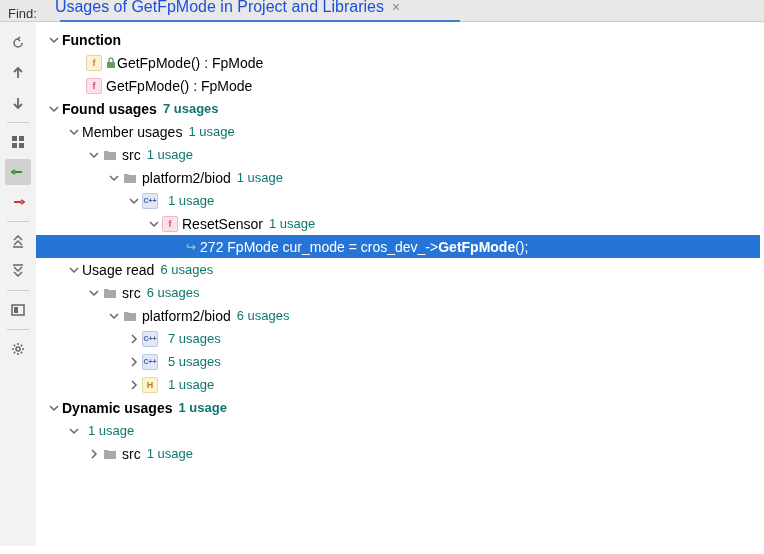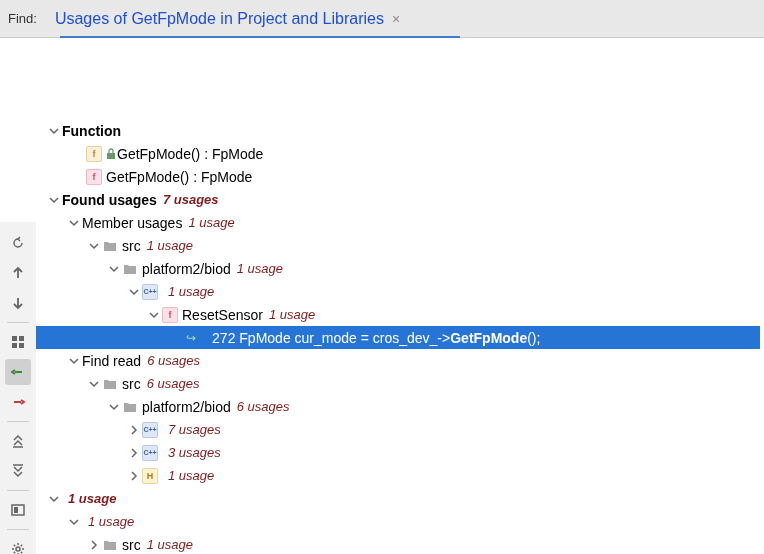--- a/index.html
+++ b/index.html
@@ -1,44 +1,44 @@
 <!DOCTYPE html>
 <html><head>
 <meta charset="utf-8">
 <style>
 * { box-sizing: border-box; margin: 0; padding: 0; }
 body { font-family: -apple-system, BlinkMacSystemFont, "Segoe UI", sans-serif; font-size: 13px; background: #fff; color: #000; width: 764px; height: 554px; overflow: hidden; }
-.header { height: 38px; background: #e8e8e8; display: flex; align-items: center; padding: 0 8px; border-bottom: 1px solid #ccc; position: relative; }
+.header { height: 22px; background: #e8e8e8; display: flex; align-items: flex-end; padding: 0 8px; border-bottom: 1px solid #ccc; position: relative; }
 .header-label { font-size: 13px; color: #333; margin-right: 10px; }
 .tab { display: inline-flex; align-items: center; padding: 0 8px; height: 29px; position: relative; }
 .tab-title { font-size: 16px; color: #1d4ed8; }
 .tab-close { margin-left: 8px; color: #888; font-size: 14px; cursor: pointer; }
 .tab-active-border { position: absolute; bottom: -1px; left: 60px; width: 400px; height: 2px; background: #3d7dcc; }
-.main { display: flex; height: calc(100% - 30px); align-items: flex-end; }
+.main { display: flex; height: calc(100% - 30px); }
 .toolbar { width: 36px; background: #f2f2f2; display: flex; flex-direction: column; align-items: center; padding-top: 8px; gap: 4px; }
 .tool-btn { width: 26px; height: 26px; display: flex; align-items: center; justify-content: center; border-radius: 3px; cursor: pointer; color: #555; }
 .tool-btn.active { background: #d0d0d0; }
 .tool-sep { width: 22px; height: 1px; background: #ccc; margin: 2px 0; }
 .tree { flex: 1; overflow-y: auto; padding: 6px 4px 6px 0; }
 .row { display: flex; align-items: center; height: 23px; padding-left: 6px; white-space: nowrap; }
 .row.selected { background: #2675d6; color: #fff; }
 .indent { display: inline-block; flex-shrink: 0; }
 .toggle { width: 16px; height: 16px; display: inline-flex; align-items: center; justify-content: center; flex-shrink: 0; cursor: pointer; color: #666; }
 .toggle svg { width: 10px; height: 10px; }
 .icon { width: 16px; height: 16px; display: inline-flex; align-items: center; justify-content: center; flex-shrink: 0; margin-right: 4px; font-size: 9px; font-weight: bold; border-radius: 2px; }
 .icon-func-y { background: #fdf0d5; color: #c08040; border: 1px solid #e8d0a0; }
 .icon-func-p { background: #fde0e8; color: #c05070; border: 1px solid #f0b8c8; }
 .icon-folder { color: #808080; }
 .icon-cpp { background: #e0e8f8; color: #4060a0; border: 1px solid #b8c8e8; font-size: 7px; }
 .icon-h { background: #fff3d0; color: #b08020; border: 1px solid #e8d8a0; }
 .icon-insert { color: #4a9e4a; font-size: 12px; }
 .row.selected .icon-insert { color: #9fe09f; }
 .lbl { font-size: 14px; }
 .bold { font-weight: bold; }
-.usage-count { color: #7f1d1d; margin-left: 6px; font-style: italic; }
+.usage-count { color: #0f766e; margin-left: 6px; }
 .lock-deco { width: 10px; height: 12px; display: inline-block; margin-right: 1px; }
 </style>
 </head>
 <body>
 
 <div class="header">
   <span class="header-label">Find:</span>
   <div class="tab">
     <span class="tab-title">Usages of GetFpMode in Project and Libraries</span>
     <span class="tab-close">×</span>
@@ -207,34 +207,34 @@
             <path d="M1 3l4 4 4-4" fill="none" stroke="currentColor" stroke-width="1.5"></path>
           </svg>
         </span>
       <span class="icon icon-func-p">f</span>
       <span class="lbl">ResetSensor</span>
       <span class="usage-count">1 usage</span>
     </div>
     <div class="row selected">
       <span class="indent" style="width:144px"></span>
       <span class="icon-insert">↪</span>
-      <span class="lbl" style="margin-left:16px">
+      <span class="lbl" style="margin-left:4px">
         <span>272</span>
         <span>FpMode cur_mode = cros_dev_-&gt;</span><span class="bold">GetFpMode</span><span>();</span>
       </span>
     </div>
 
     <div class="row">
       <span class="indent" style="width:24px"></span>
       <span class="toggle">
           <svg viewBox="0 0 10 10">
             <path d="M1 3l4 4 4-4" fill="none" stroke="currentColor" stroke-width="1.5"></path>
           </svg>
         </span>
-      <span class="lbl">Find read</span>
+      <span class="lbl">Usage read</span>
       <span class="usage-count">6 usages</span>
     </div>
     <div class="row">
       <span class="indent" style="width:44px"></span>
       <span class="toggle">
           <svg viewBox="0 0 10 10">
             <path d="M1 3l4 4 4-4" fill="none" stroke="currentColor" stroke-width="1.5"></path>
           </svg>
         </span>
       <span class="icon icon-folder">
@@ -271,40 +271,41 @@
       <span class="usage-count">7 usages</span>
     </div>
     <div class="row">
       <span class="indent" style="width:84px"></span>
       <span class="toggle">
           <svg viewBox="0 0 10 10">
             <path d="M3 1l4 4-4 4" fill="none" stroke="currentColor" stroke-width="1.5"></path>
           </svg>
         </span>
       <span class="icon icon-cpp">C++</span>
-      <span class="usage-count">3 usages</span>
+      <span class="usage-count">5 usages</span>
     </div>
     <div class="row">
       <span class="indent" style="width:84px"></span>
       <span class="toggle">
           <svg viewBox="0 0 10 10">
             <path d="M3 1l4 4-4 4" fill="none" stroke="currentColor" stroke-width="1.5"></path>
           </svg>
         </span>
       <span class="icon icon-h">H</span>
       <span class="usage-count">1 usage</span>
     </div>
 
     <div class="row">
       <span class="indent" style="width:4px"></span>
       <span class="toggle">
           <svg viewBox="0 0 10 10">
             <path d="M1 3l4 4 4-4" fill="none" stroke="currentColor" stroke-width="1.5"></path>
           </svg>
         </span>
+      <span class="lbl bold">Dynamic usages</span>
       <span class="usage-count bold">1 usage</span>
     </div>
     <div class="row">
       <span class="indent" style="width:24px"></span>
       <span class="toggle">
           <svg viewBox="0 0 10 10">
             <path d="M1 3l4 4 4-4" fill="none" stroke="currentColor" stroke-width="1.5"></path>
           </svg>
         </span>
       <span class="usage-count">1 usage</span>

